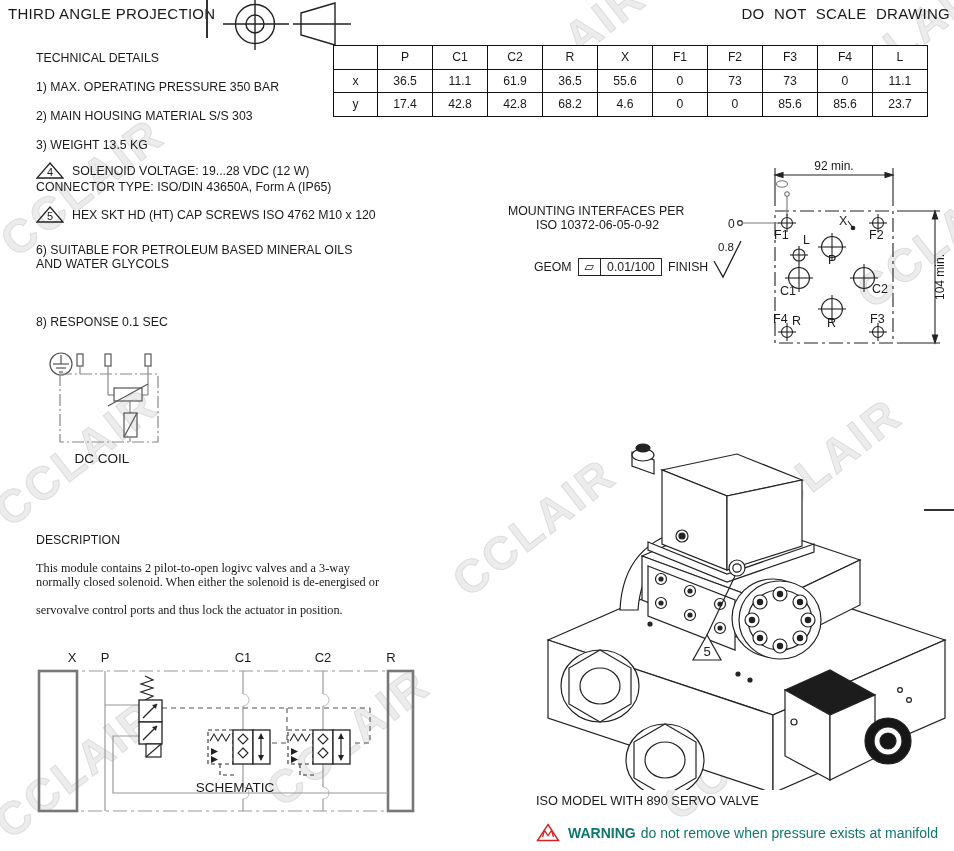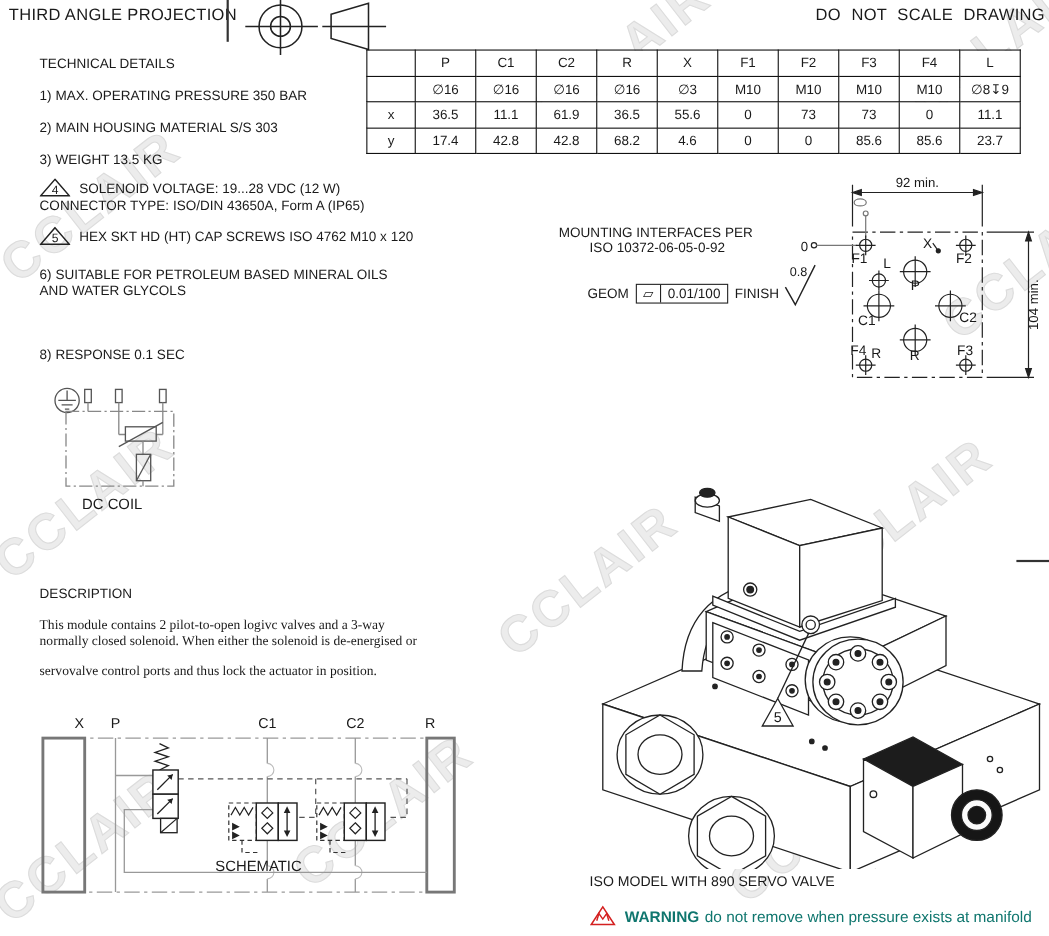--- a/index.html
+++ b/index.html
@@ -70,33 +70,20 @@
           <td>C2</td>
           <td>R</td>
           <td>X</td>
           <td>F1</td>
           <td>F2</td>
           <td>F3</td>
           <td>F4</td>
           <td>L</td>
         </tr>
         <tr>
-          <td></td>
-          <td>∅16</td>
-          <td>∅16</td>
-          <td>∅16</td>
-          <td>∅16</td>
-          <td>∅3</td>
-          <td>M10</td>
-          <td>M10</td>
-          <td>M10</td>
-          <td>M10</td>
-          <td>∅8↧9</td>
-        </tr>
-        <tr>
           <td>x</td>
           <td>36.5</td>
           <td>11.1</td>
           <td>61.9</td>
           <td>36.5</td>
           <td>55.6</td>
           <td>0</td>
           <td>73</td>
           <td>73</td>
           <td>0</td>

